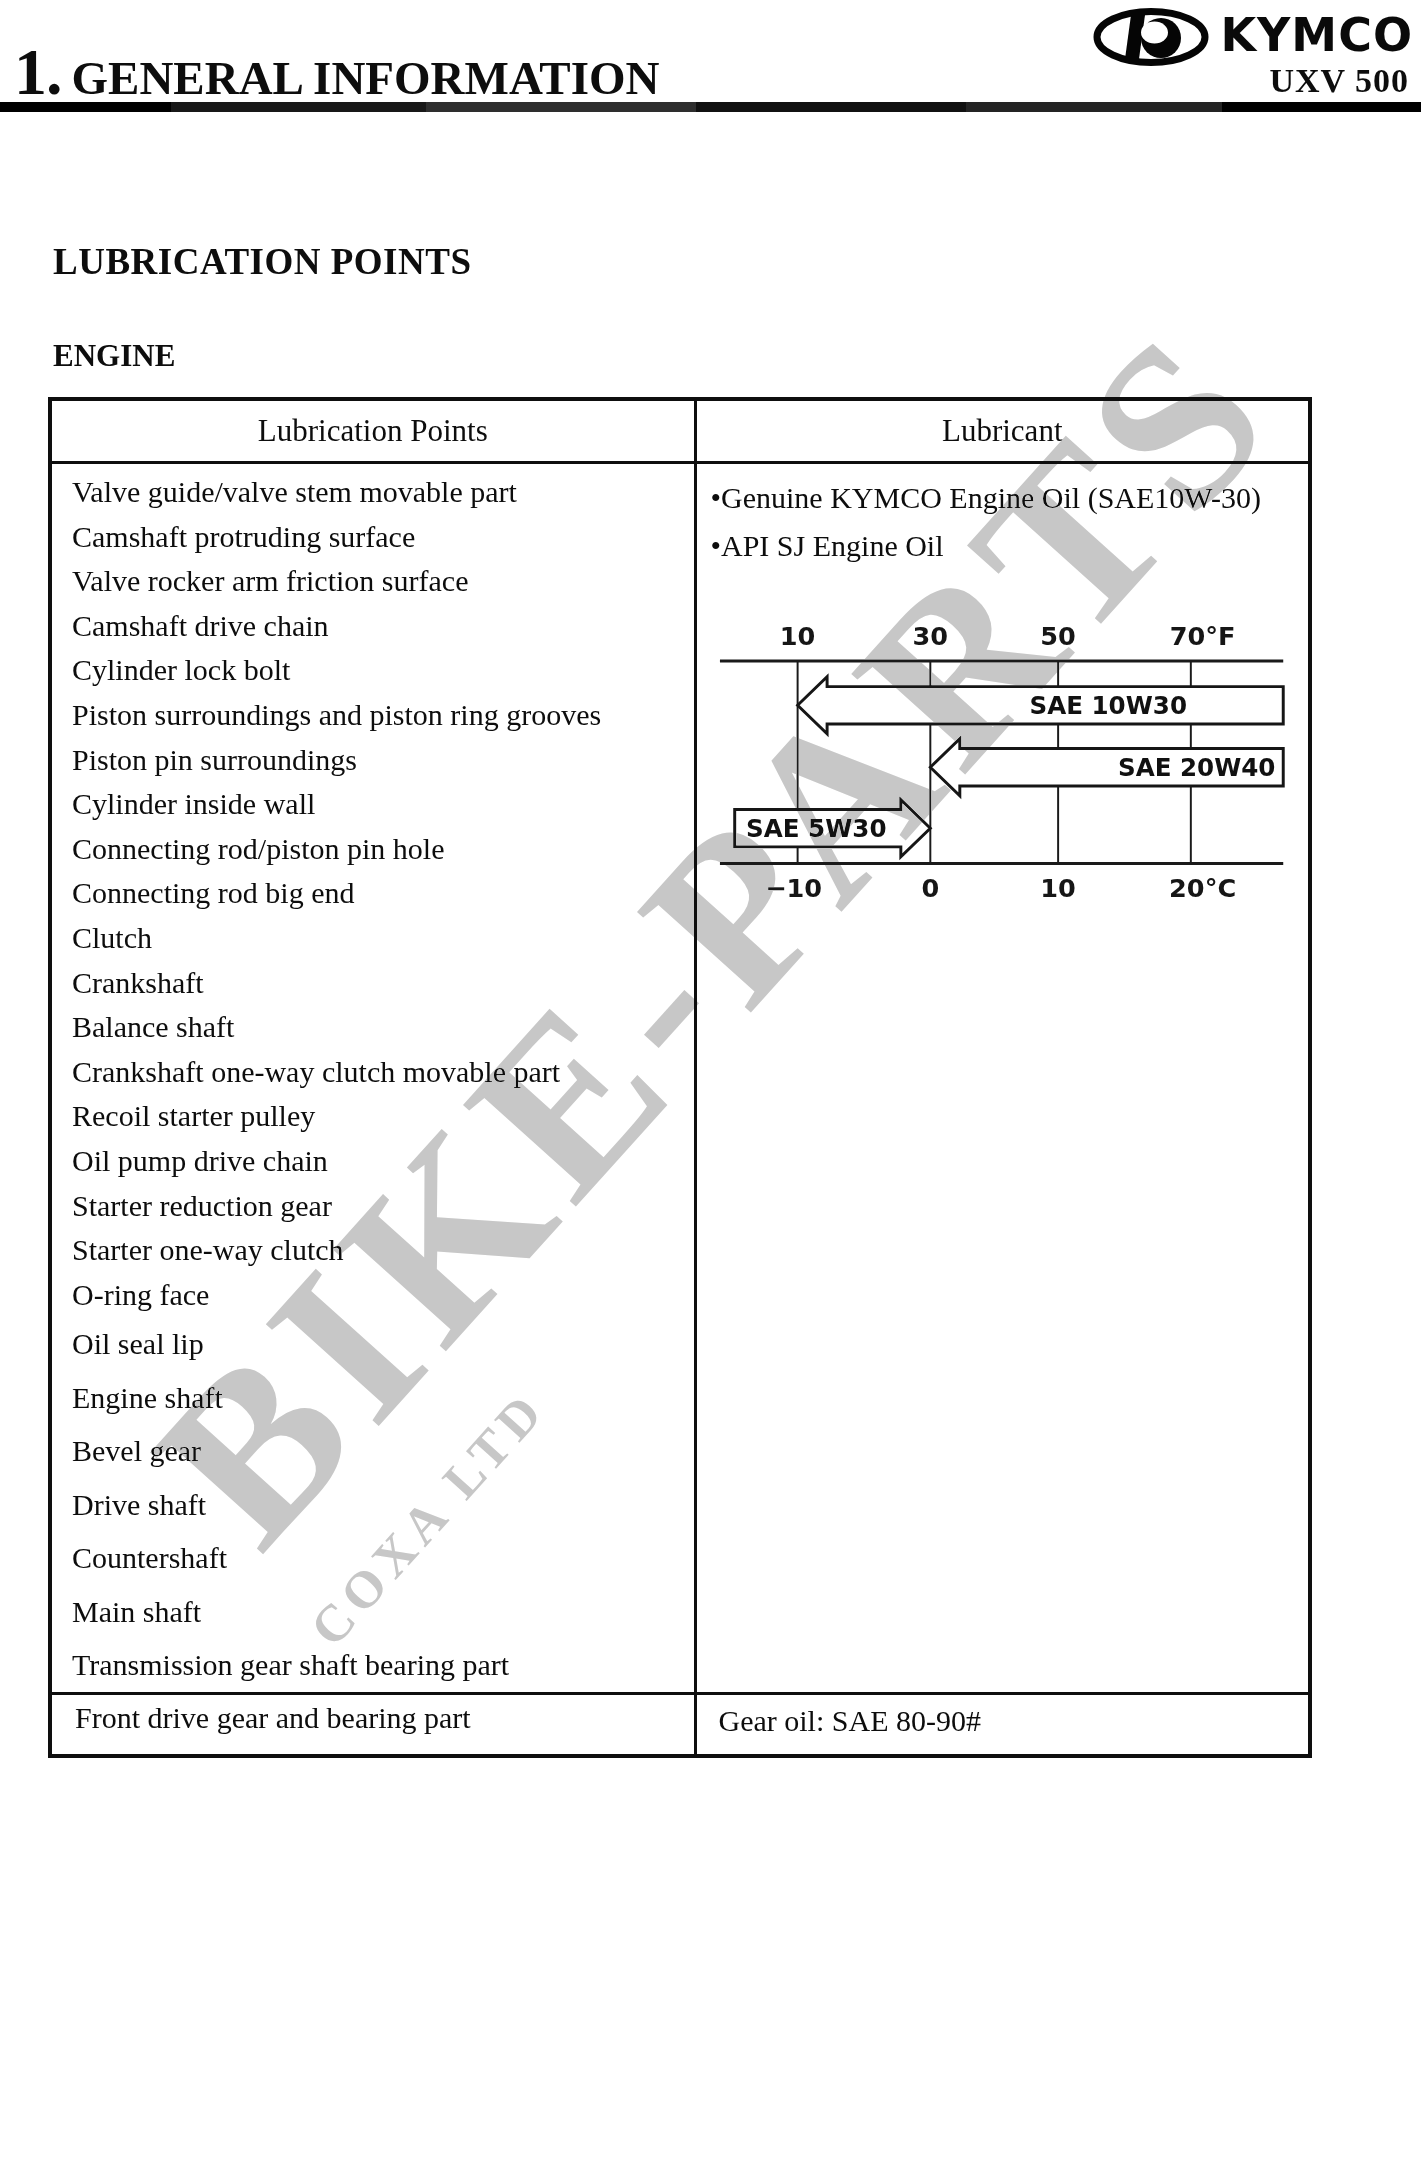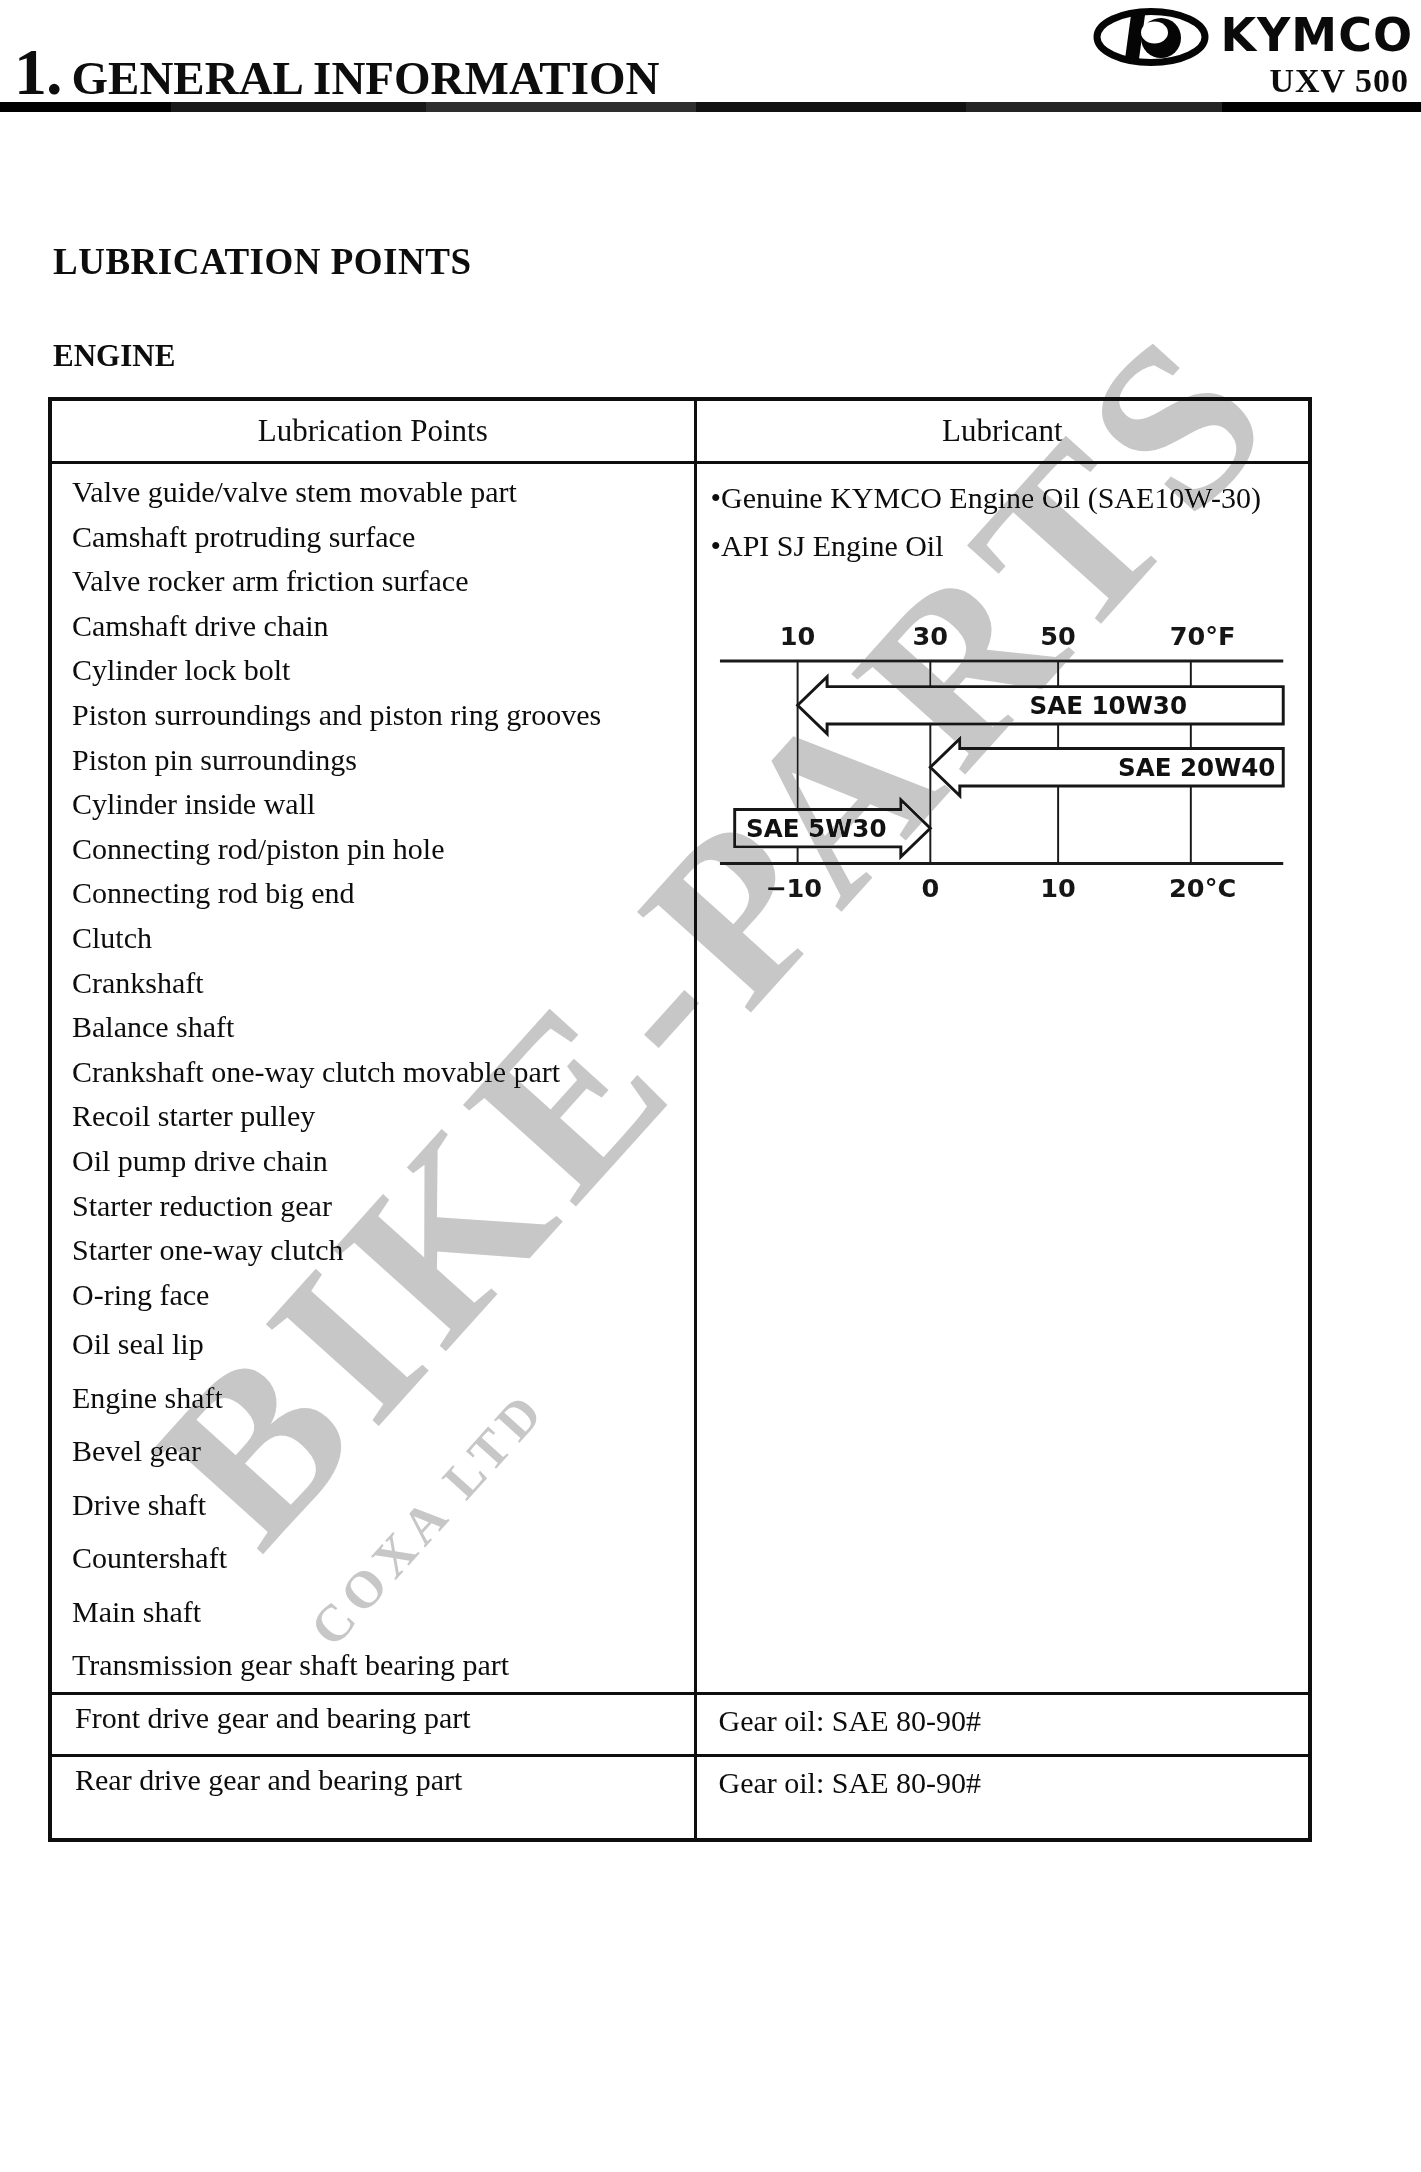--- a/index.html
+++ b/index.html
@@ -179,24 +179,20 @@
             <text x="488" y="179">SAE 20W40</text>
             <text x="101" y="241">SAE 5W30</text>
           </g>
         </svg>
       </td>
     </tr>
     <tr class="extra-row row-front">
       <td class="pt-cell">Front drive gear and bearing part</td>
       <td class="lub-cell2">Gear oil: SAE 80-90#</td>
     </tr>
-    <tr class="extra-row row-rear">
-      <td class="pt-cell">Rear drive gear and bearing part</td>
-      <td class="lub-cell2">Gear oil: SAE 80-90#</td>
-    </tr>
   </tbody>
     </table>
 
   <div class="rule-bottom"></div>
   <div class="page-number">1-19</div>
 
   <div class="wm wm-main">BIKE-PARTS</div>
   <div class="wm wm-sub">COXA LTD</div>
 
 </div>

